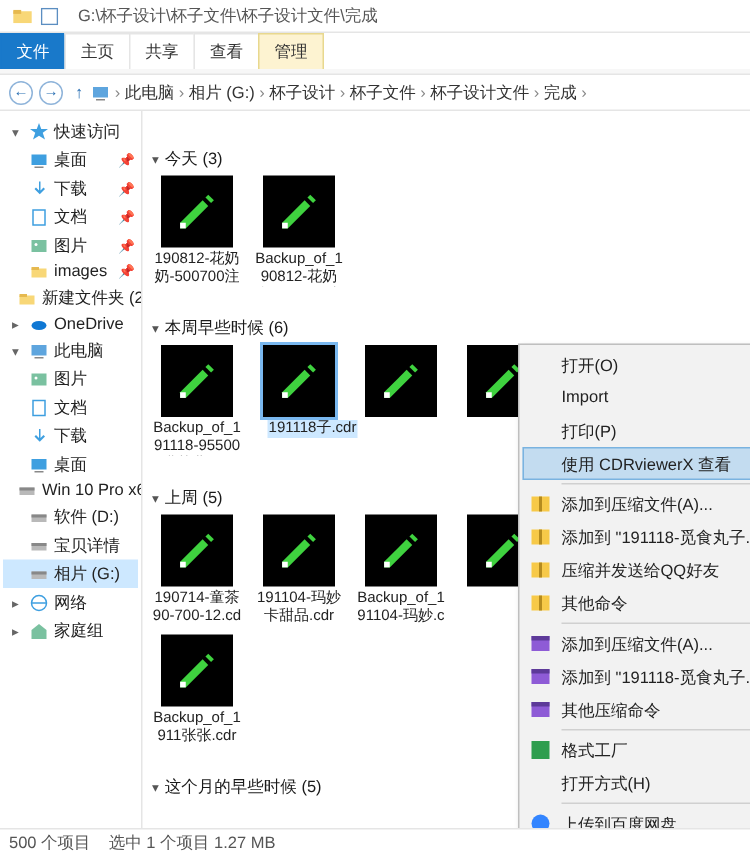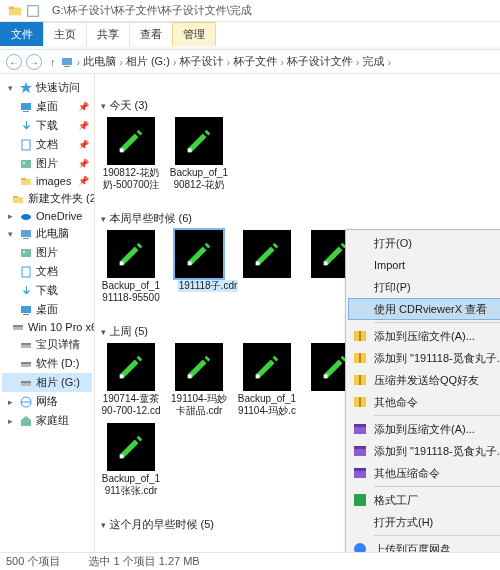--- a/index.html
+++ b/index.html
@@ -30,21 +30,21 @@
 .thumb svg { width:30px; height:30px; }
 .item.sel .thumb { outline:2px solid #7ab8ef; }
 .item.sel .cap { background:#cde8ff;margin-left:18px; }
 .cap { width:60px; text-align:center; font-size:10px; line-height:12px; color:#222; margin-top:2px; word-break:break-all; max-height:24px; overflow:hidden; }
 
 .ctx { position:absolute; left:250px; top:155px; width:172px; background:#f2f2f2; border:1px solid #bfbfbf; box-shadow:2px 2px 4px rgba(0,0,0,.25); padding:2px; z-index:10; }
 .ctx-row { display:flex; align-items:center; height:22px; padding:0 6px 0 26px; position:relative; color:#222; white-space:nowrap; }
 .ctx-row.hl { background:#c3dcf0; border:1px solid #7ab3e0; padding-left:25px; height:22px; }
 .ctx-row .cico { position:absolute; left:4px; width:16px; height:16px; }
 .ctx-sep { height:1px; background:#d0d0d0; margin:2px 4px 2px 26px; }
-.status { height:18px; border-top:1px solid #e5e5e5; display:flex; align-items:center; padding:0 6px; color:#555; font-size:10px; gap:28px; }
+.status { height:18px; border-top:1px solid #e5e5e5; display:flex; align-items:center; padding:0 6px; color:#555; font-size:10px; gap:12px; }
 .watermark { position:absolute; right:8px; bottom:24px; opacity:.35; font-size:14px; font-style:italic; color:#888; }
 </style>
 </head>
 <body>
 
 <div class="topbar">
   <span class="sys">
     <svg class="sys-ico" viewBox="0 0 16 16">
         <rect x="1" y="4" width="14" height="9" fill="#f8d777"></rect>
         <rect x="1" y="3" width="6" height="3" fill="#e6b94f"></rect>
@@ -201,29 +201,29 @@
           <rect x="1" y="4" width="10" height="2" fill="#888"></rect>
         </svg>
         <span>Win 10 Pro x64 (C</span>
       </div>
       <div class="side-item">
         <span class="exp"></span>
         <svg class="side-ico" viewBox="0 0 12 12">
           <rect x="1" y="4" width="10" height="5" fill="#b9b9b9"></rect>
           <rect x="1" y="4" width="10" height="2" fill="#888"></rect>
         </svg>
-        <span>宝贝详情</span>
+        <span>软件 (D:)</span>
       </div>
       <div class="side-item">
         <span class="exp"></span>
         <svg class="side-ico" viewBox="0 0 12 12">
           <rect x="1" y="4" width="10" height="5" fill="#b9b9b9"></rect>
           <rect x="1" y="4" width="10" height="2" fill="#888"></rect>
         </svg>
-        <span>软件 (D:)</span>
+        <span>宝贝详情</span>
       </div>
       <div class="side-item sel">
         <span class="exp"></span>
         <svg class="side-ico" viewBox="0 0 12 12">
           <rect x="1" y="4" width="10" height="5" fill="#b9b9b9"></rect>
           <rect x="1" y="4" width="10" height="2" fill="#888"></rect>
         </svg>
         <span>相片 (G:)</span>
       </div>
       <div class="side-item">

